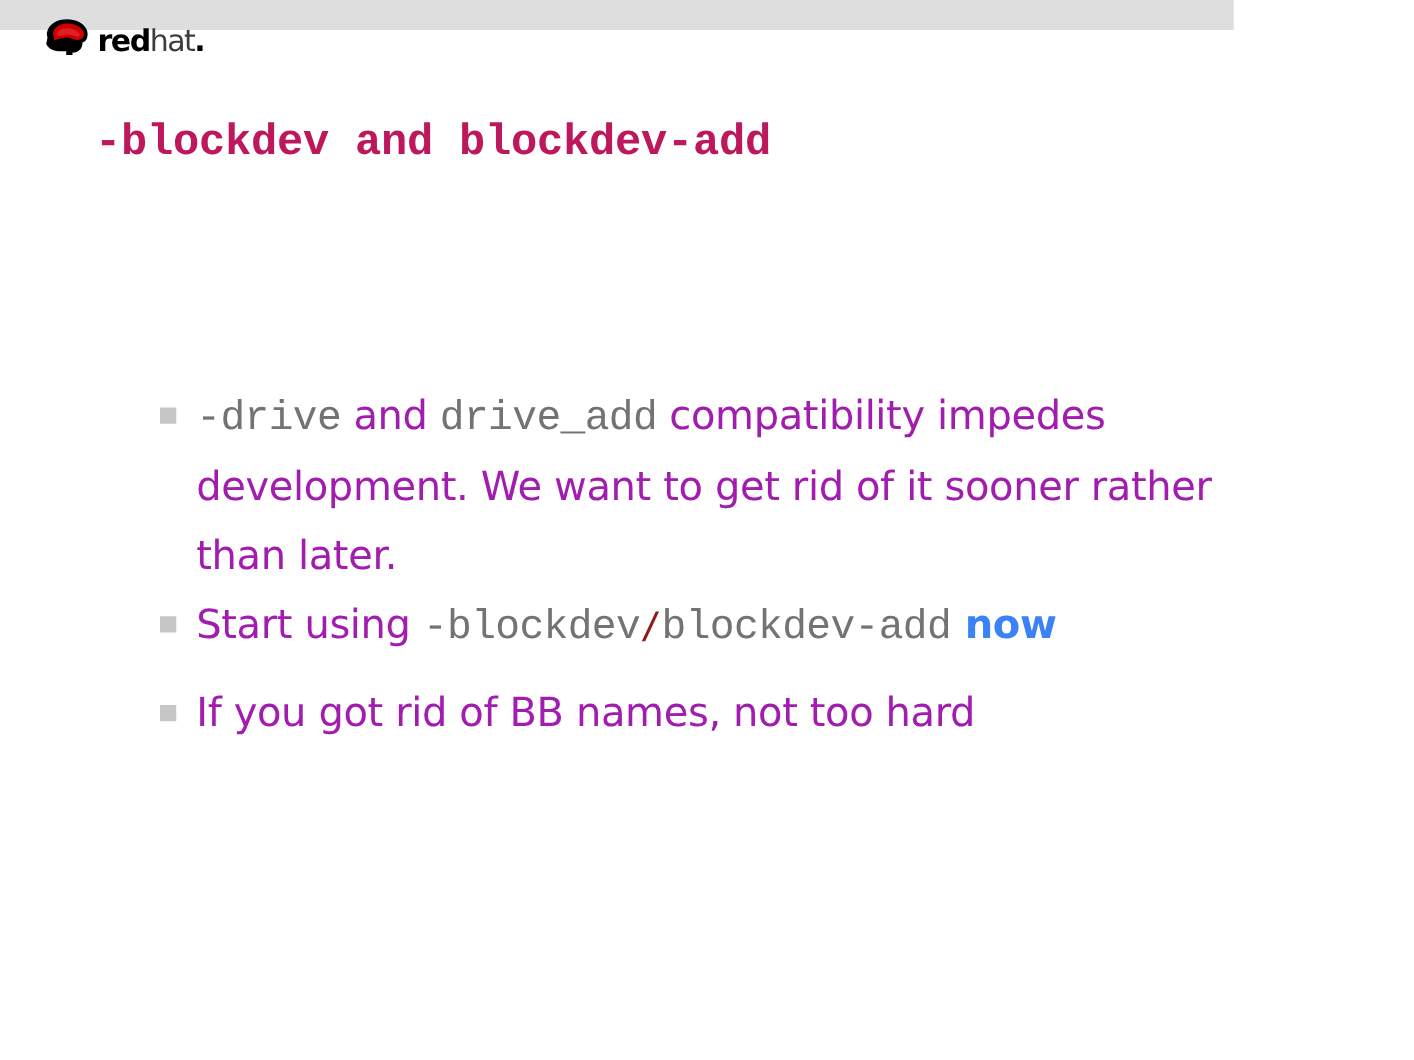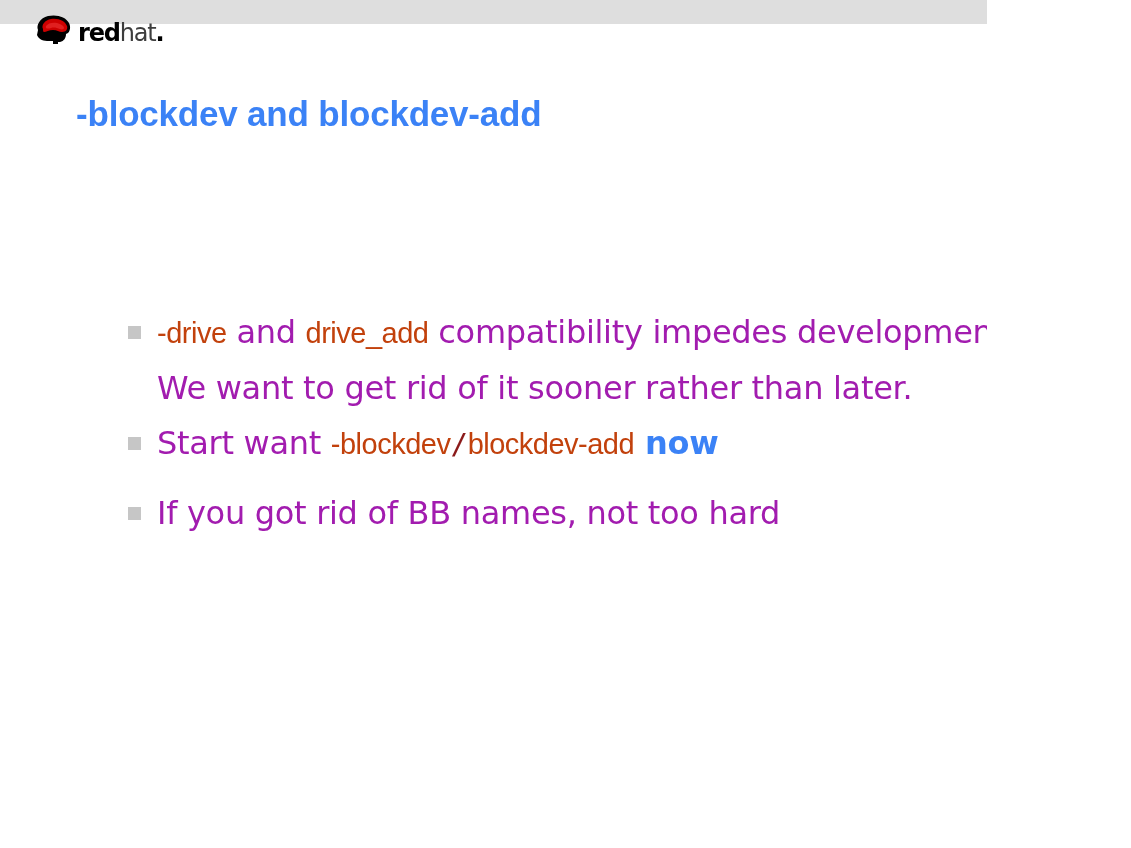--- a/index.html
+++ b/index.html
@@ -66,24 +66,24 @@
   .wm-dot {
     color: #000000;
     font-weight: bold;
   }
 
   
   .slide-title {
     position: absolute;
     top: 94px;
     left: 76px;
-    font-family: Liberation Sans, sans-serif;
+    font-family: Liberation Mono, monospace;
     font-size: 35px;
     font-weight: bold;
-    color: #3b82f6;
+    color: #be185d;
     letter-spacing: -0.2px;
     white-space: nowrap;
   }
 
   
   .body-block {
     position: absolute;
     top: 305px;
     left: 0;
     width: 1131px;
@@ -127,23 +127,23 @@
     height: 10px;
     background: #c6c6c6;
     display: block;
   }
 
   .gap-before {
     margin-top: 14px;
   }
 
   .mono {
-    font-family: Liberation Sans, sans-serif;
-    font-size: 29px;
-    color: #c2410c;
+    font-family: Liberation Mono, monospace;
+    font-size: 33px;
+    color: #737373;
     letter-spacing: -0.5px;
   }
   .bold-black {
     font-weight: bold;
     color: #3b82f6;
   }
   .plain {
     color: #a21caf;
   }
   .slash {
@@ -172,21 +172,21 @@
 
   <div class="slide-title">-blockdev and blockdev-add</div>
 
   <div class="body-block">
 
     <div class="bullet-l1">
       <span class="marker"></span><span class="mono">-drive</span><span class="plain"> and </span><span class="mono">drive_add</span><span class="plain"> compatibility impedes development. We want to get rid of it sooner rather than later.</span>
     </div>
 
     <div class="bullet-l1">
-      <span class="marker"></span><span class="plain">Start want </span><span class="mono">-blockdev</span><span class="slash">/</span><span class="mono">blockdev-add</span><span class="bold-black"> now</span>
+      <span class="marker"></span><span class="plain">Start using </span><span class="mono">-blockdev</span><span class="slash">/</span><span class="mono">blockdev-add</span><span class="bold-black"> now</span>
     </div>
 
 
     <div class="bullet-l1 gap-before">
       <span class="marker"></span><span class="plain">If you got rid of BB names, not too hard</span>
     </div>
 
   </div>
 
 </div>

